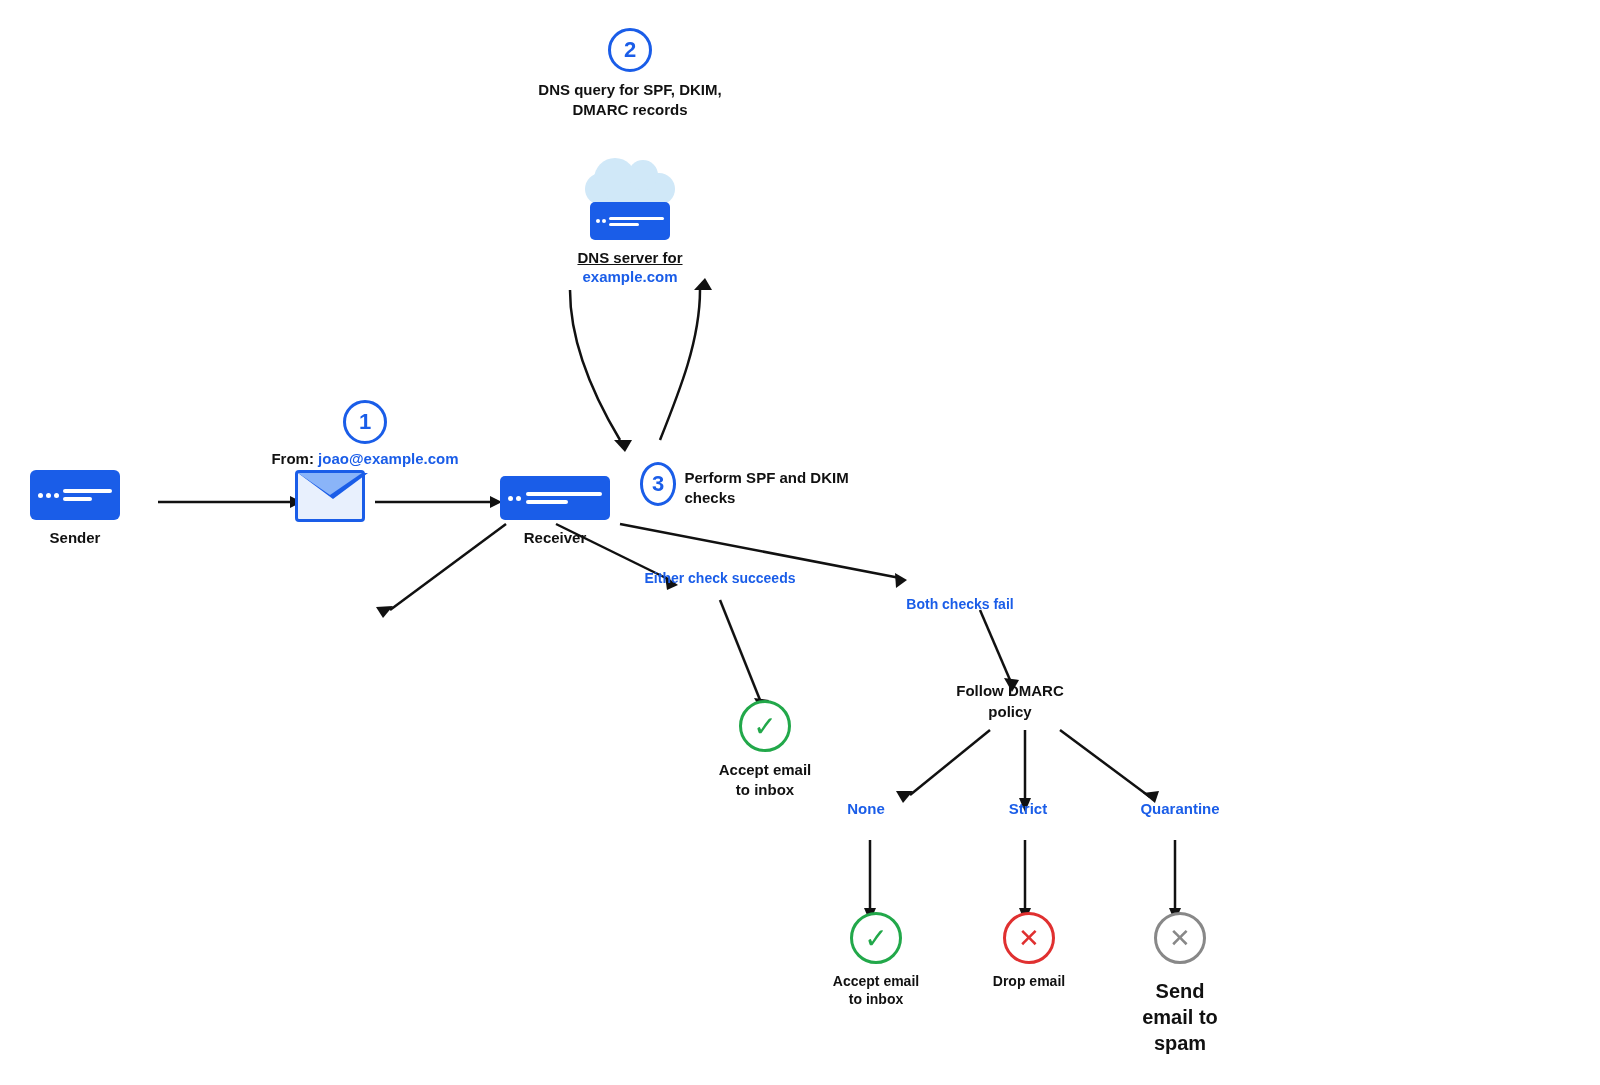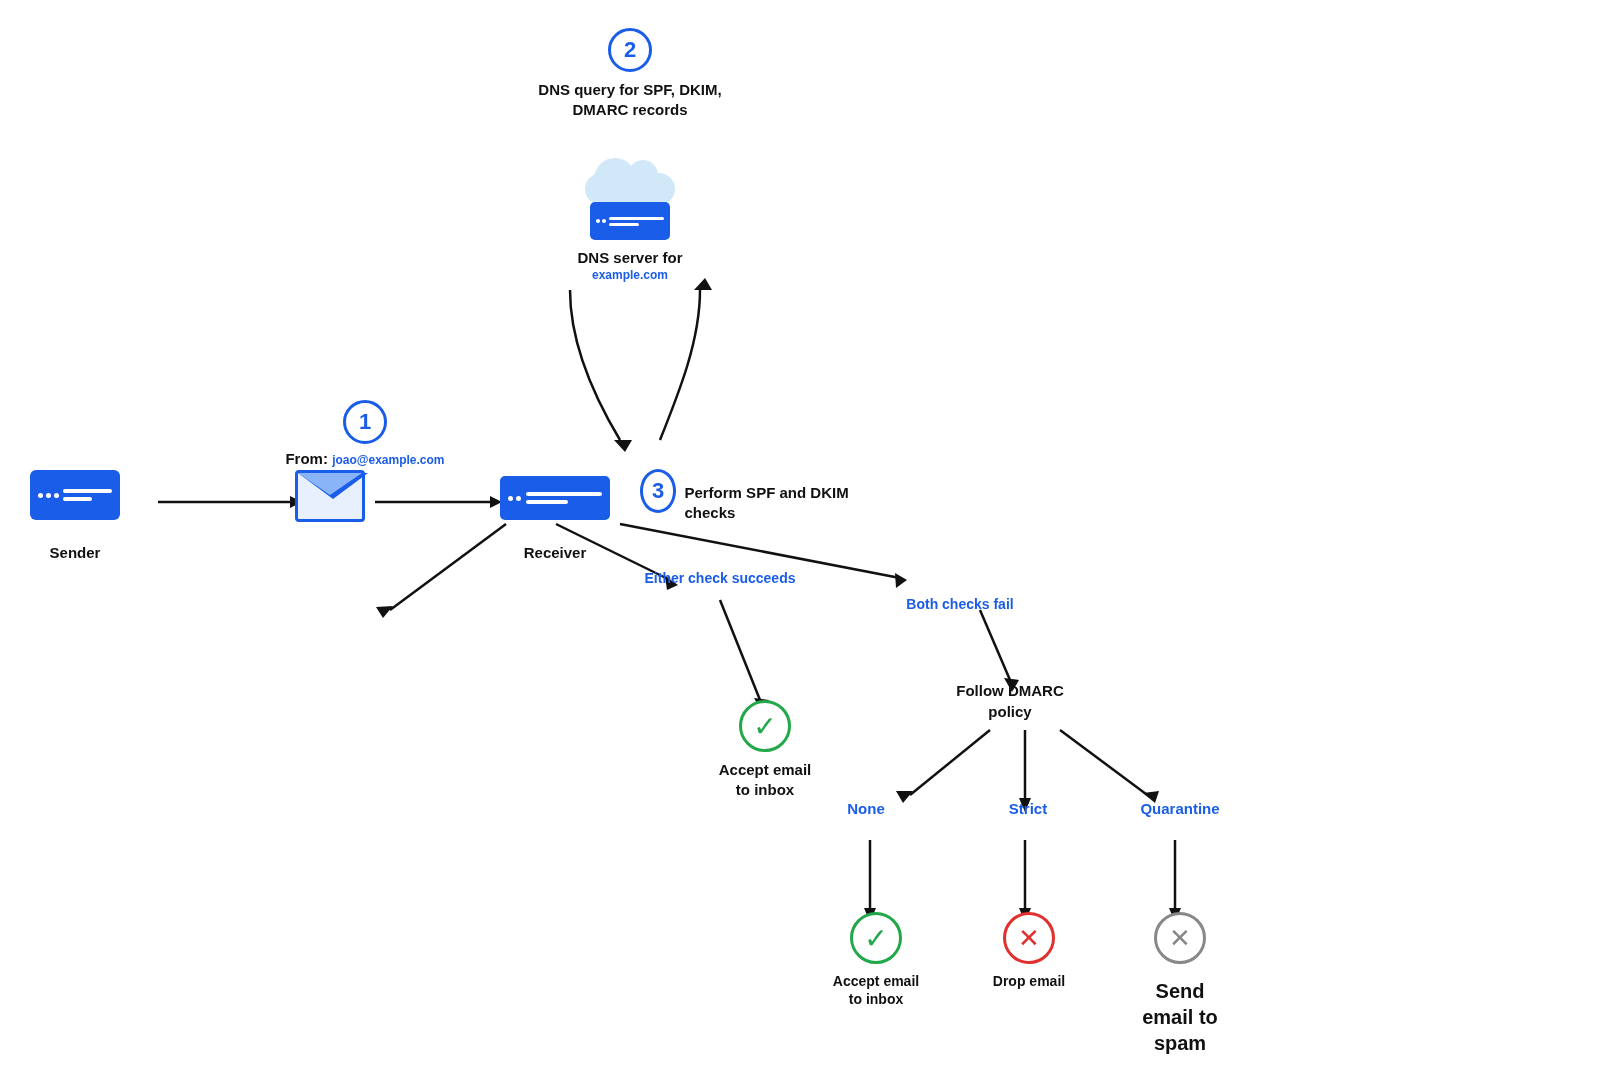--- a/index.html
+++ b/index.html
@@ -20,26 +20,26 @@
       position: absolute;
       display: flex;
       flex-direction: column;
       align-items: center;
       text-align: center;
     }
     .label {
       font-size: 15px;
       font-weight: bold;
       color: #111;
-      margin-top: 23px;
+      margin-top: 8px;
       line-height: 1.3;
     }
     .blue-label {
       color: #1a5de8;
-      font-size: 12px;
+      font-size: 15px;
       font-weight: bold;
     }
     .step-circle {
       width: 44px;
       height: 44px;
       border-radius: 50%;
       border: 3px solid #1a5de8;
       color: #1a5de8;
       font-size: 22px;
       font-weight: bold;
@@ -332,21 +332,21 @@
         <div class="dots">
           <div class="dot"></div>
           <div class="dot"></div>
         </div>
         <div class="lines-row">
           <div class="line-bar"></div>
           <div class="line-bar short"></div>
         </div>
       </div>
     </div>
-    <div class="label" style="margin-top:8px;">DNS server for</div>
+    <div class="label" style="margin-top:8px;text-decoration:underline;">DNS server for</div>
     <div class="blue-label">example.com</div>
   </div>
 
   <div class="node" style="left:265px; top:400px; width:200px;">
     <div class="step-circle">1</div>
     <div style="margin-top:6px; font-size:15px; font-weight:bold; color:#111;">
       <span>From:</span> <span class="blue-label">joao@example.com</span>
     </div>
   </div>
 

